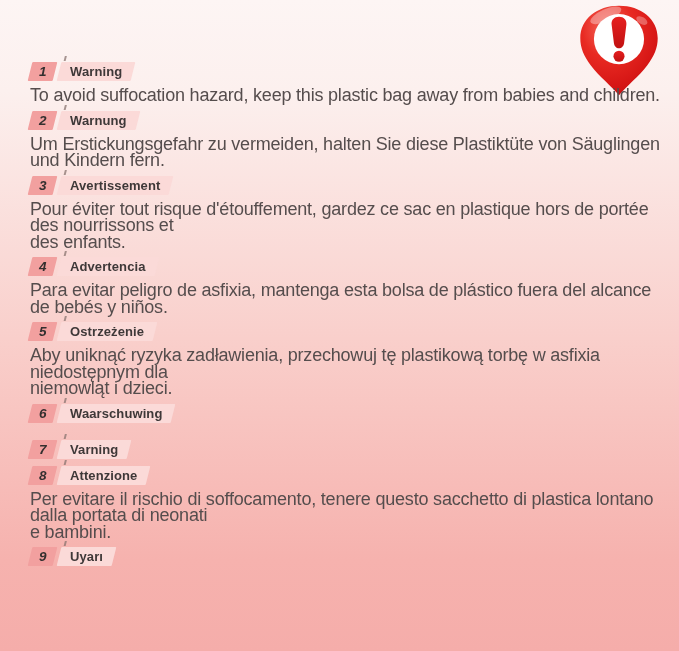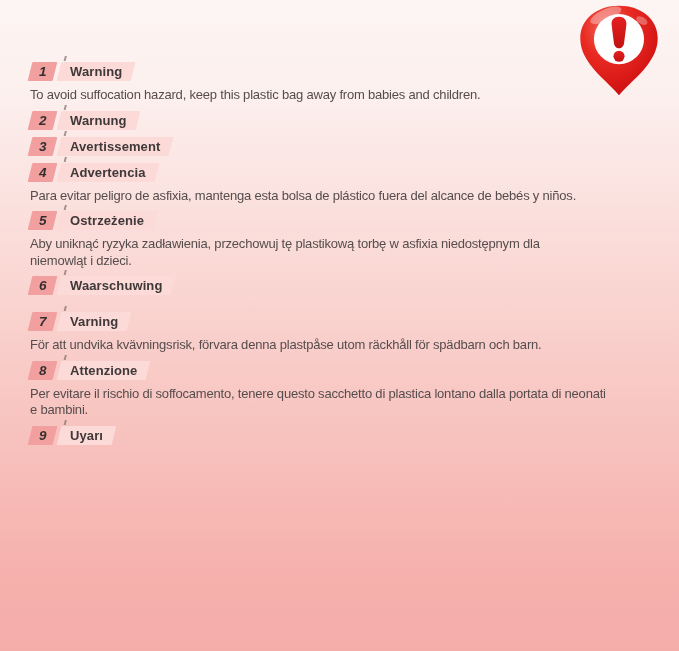--- a/index.html
+++ b/index.html
@@ -32,21 +32,21 @@
   .label::before{
     content:'';position:absolute;left:2px;top:-6px;width:2px;height:5px;
     background:#8a7470;opacity:.75;
   }
   .label span{
     transform:skewX(14deg);
     font-weight:700;font-size:13px;color:#3e3838;letter-spacing:.1px;
   }
   .text{
     margin:0;width:645px;
-    font-size:13px;line-height:16.5px;color:#554d4d;letter-spacing:-0.2px;
+    font-size:18px;line-height:16.5px;color:#554d4d;letter-spacing:-0.2px;
     white-space:pre-line;
   }
 </style>
 </head>
 <body>
 
 <div class="page">
 
   <svg class="pin" viewBox="0 0 100 108" xmlns="http://www.w3.org/2000/svg">
     <defs>
@@ -85,31 +85,34 @@
 
       <section class="section">
         <div class="badge">
           <div class="num">
             <span>2</span>
           </div>
           <div class="label">
             <span>Warnung</span>
           </div>
         </div>
+        <p class="text">Um Erstickungsgefahr zu vermeiden, halten Sie diese Plastiktüte von Säuglingen und Kindern fern.</p>
       </section>
 
       <section class="section">
         <div class="badge">
           <div class="num">
             <span>3</span>
           </div>
           <div class="label">
             <span>Avertissement</span>
           </div>
         </div>
+        <p class="text">Pour éviter tout risque d'étouffement, gardez ce sac en plastique hors de portée des nourrissons et
+des enfants.</p>
       </section>
 
       <section class="section">
         <div class="badge">
           <div class="num">
             <span>4</span>
           </div>
           <div class="label">
             <span>Advertencia</span>
           </div>
@@ -143,21 +146,20 @@
 
       <section class="section extra-gap">
         <div class="badge">
           <div class="num">
             <span>7</span>
           </div>
           <div class="label">
             <span>Varning</span>
           </div>
         </div>
-        <p class="text">För att undvika kvävningsrisk, förvara denna plastpåse utom räckhåll för spädbarn och barn.</p>
       </section>
 
       <section class="section">
         <div class="badge">
           <div class="num">
             <span>8</span>
           </div>
           <div class="label">
             <span>Attenzione</span>
           </div>

